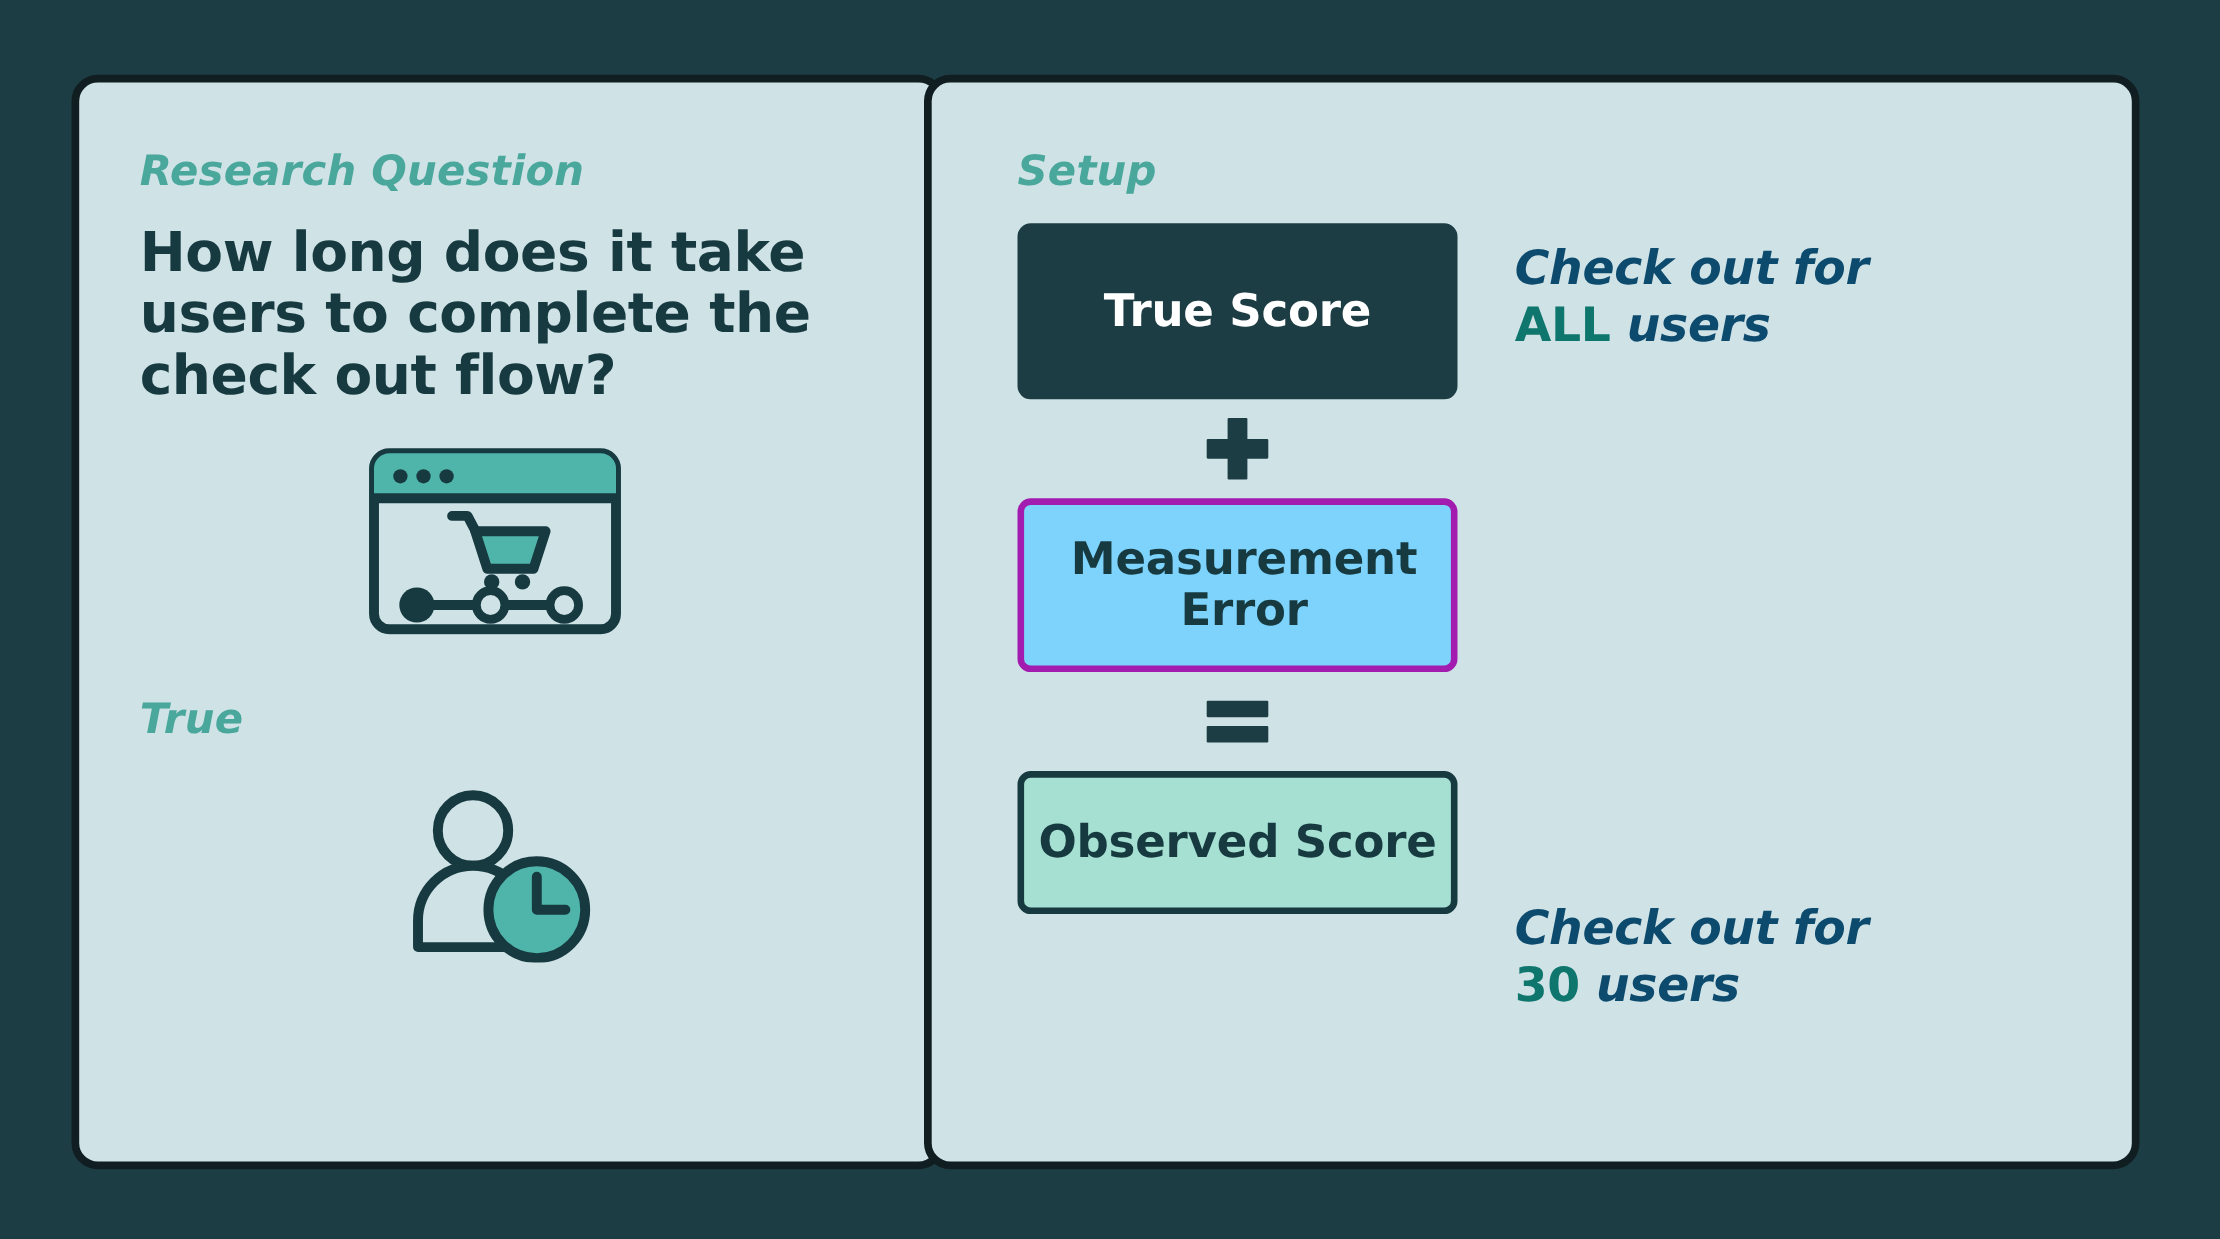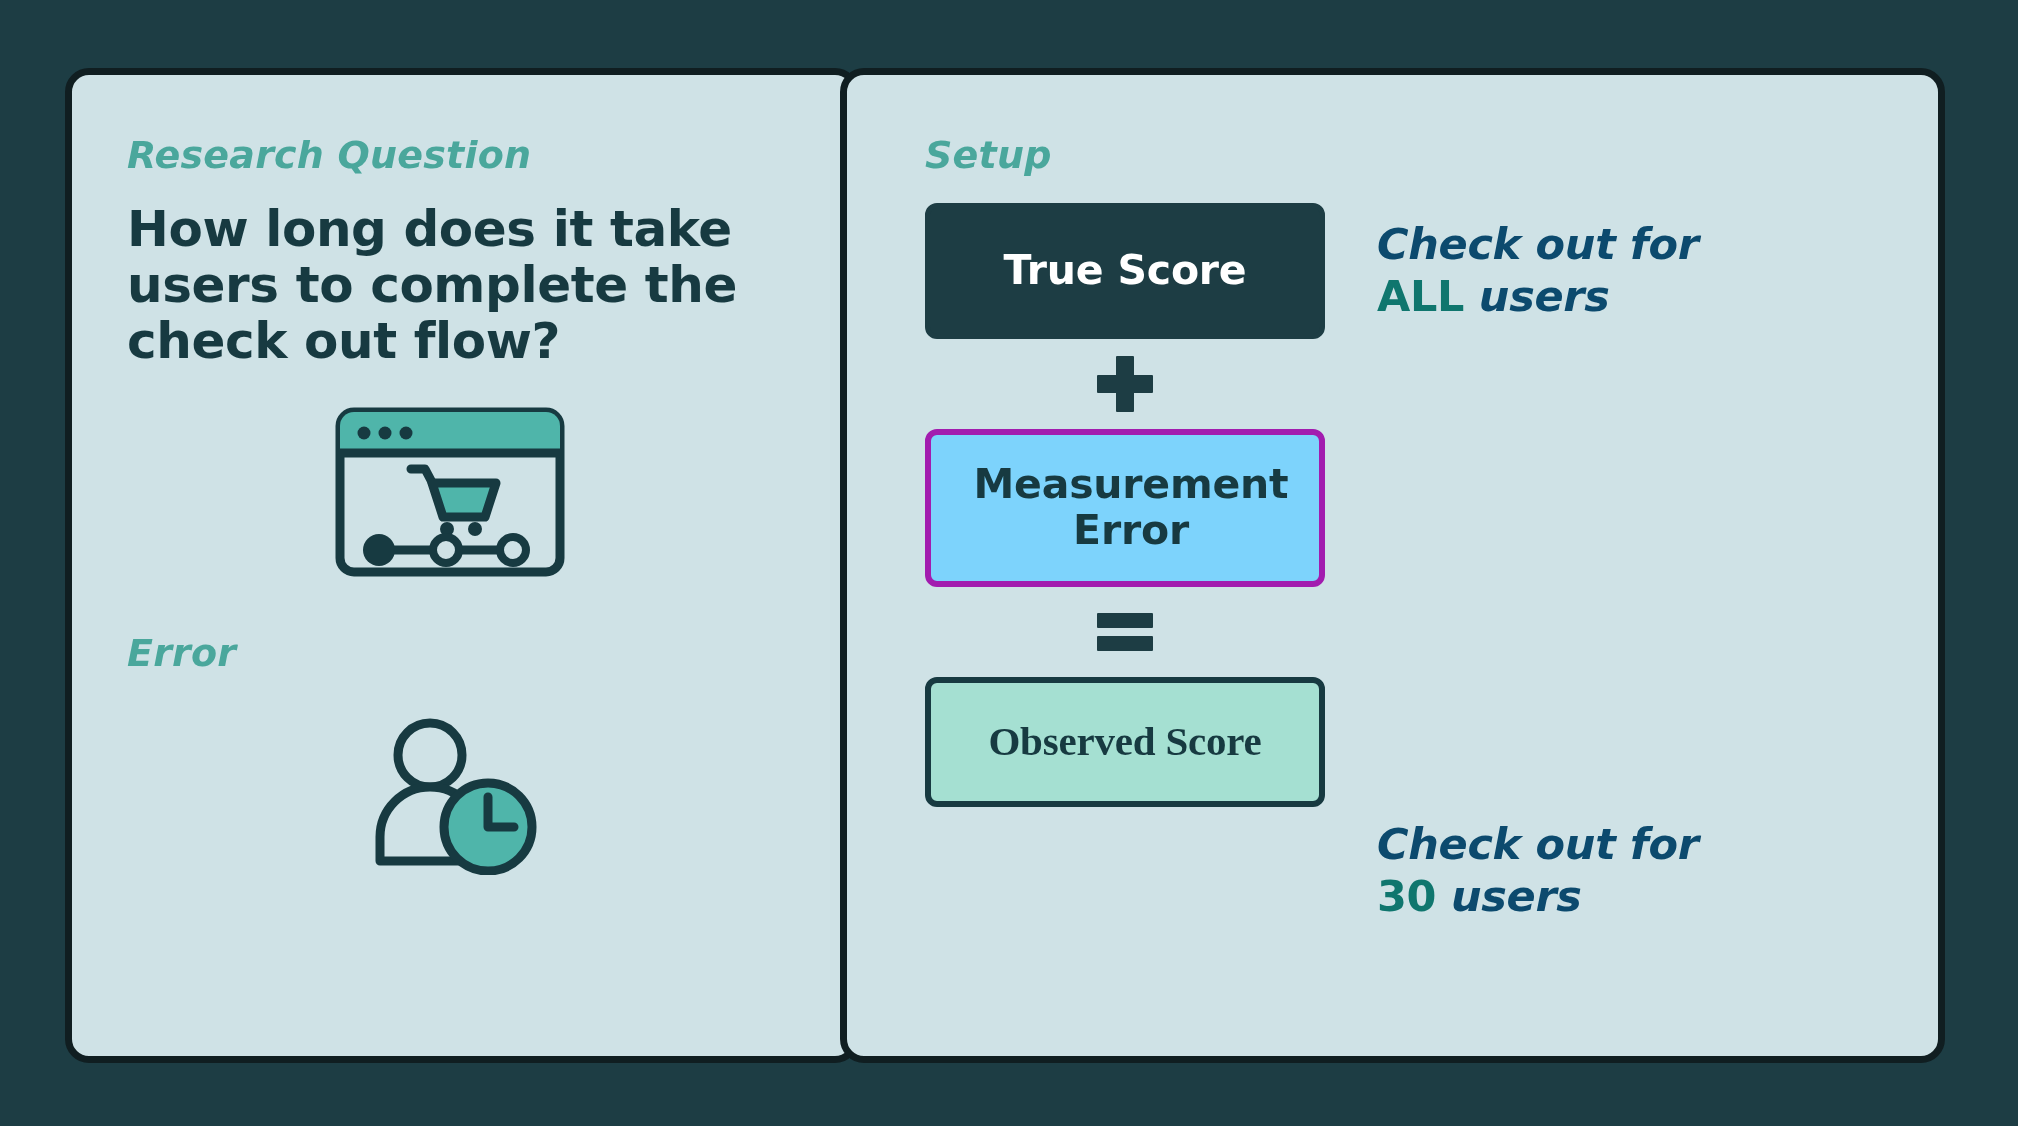--- a/index.html
+++ b/index.html
@@ -107,40 +107,39 @@
     justify-content: center;
     text-align: center;
     font-family: "DejaVu Sans", sans-serif;
     font-weight: bold;
     font-size: 41px;
     line-height: 1.12;
     letter-spacing: -.2px;
   }
 
   #box-true-score {
-    height: 136px;
+    height: 160px;
     background: #1d3d44;
     border: 5px solid #1d3d44;
     color: #ffffff;
   }
 
   #box-measurement-error {
     height: 158px;
     background: #7dd3fc;
     border: 6px solid #a21caf;
     color: #173a41;
     padding-left: 12px;
   }
 
   #box-observed-score {
     height: 130px;
     background: #a5e0d2;
     border: 6px solid #173a41;
     color: #173a41;
-    font-family: Liberation Serif, serif;
   }
 
   .operator {
     width: 400px;
     height: 90px;
     display: flex;
     align-items: center;
     justify-content: center;
   }
 
@@ -219,21 +218,21 @@
           <circle cx="140" cy="122" r="7" fill="#173a41"></circle>
 
           <line x1="44" y1="143" x2="178" y2="143" stroke="#173a41" stroke-width="9"></line>
           <circle cx="44" cy="143" r="16" fill="#173a41"></circle>
           <circle cx="111" cy="143" r="13" fill="#cfe2e6" stroke="#173a41" stroke-width="8"></circle>
           <circle cx="178" cy="143" r="13" fill="#cfe2e6" stroke="#173a41" stroke-width="8"></circle>
         </svg>
       </div>
 
       <div class="setup-block">
-        <div class="eyebrow">Error</div>
+        <div class="eyebrow">True</div>
       </div>
 
       <div class="icon-wrap-person">
         <svg width="185" height="160" viewBox="0 0 185 160">
           <circle cx="68" cy="40" r="32" fill="#cfe2e6" stroke="#173a41" stroke-width="9"></circle>
           <path d="M18 146 v-24 a50 50 0 0 1 100 0 v24 z" fill="#cfe2e6" stroke="#173a41" stroke-width="9" stroke-linejoin="round"></path>
           <circle cx="126" cy="112" r="44" fill="#4fb5aa" stroke="#173a41" stroke-width="9"></circle>
           <path d="M126 82 v30 h26" fill="none" stroke="#173a41" stroke-width="9" stroke-linecap="round" stroke-linejoin="round"></path>
         </svg>
       </div>

